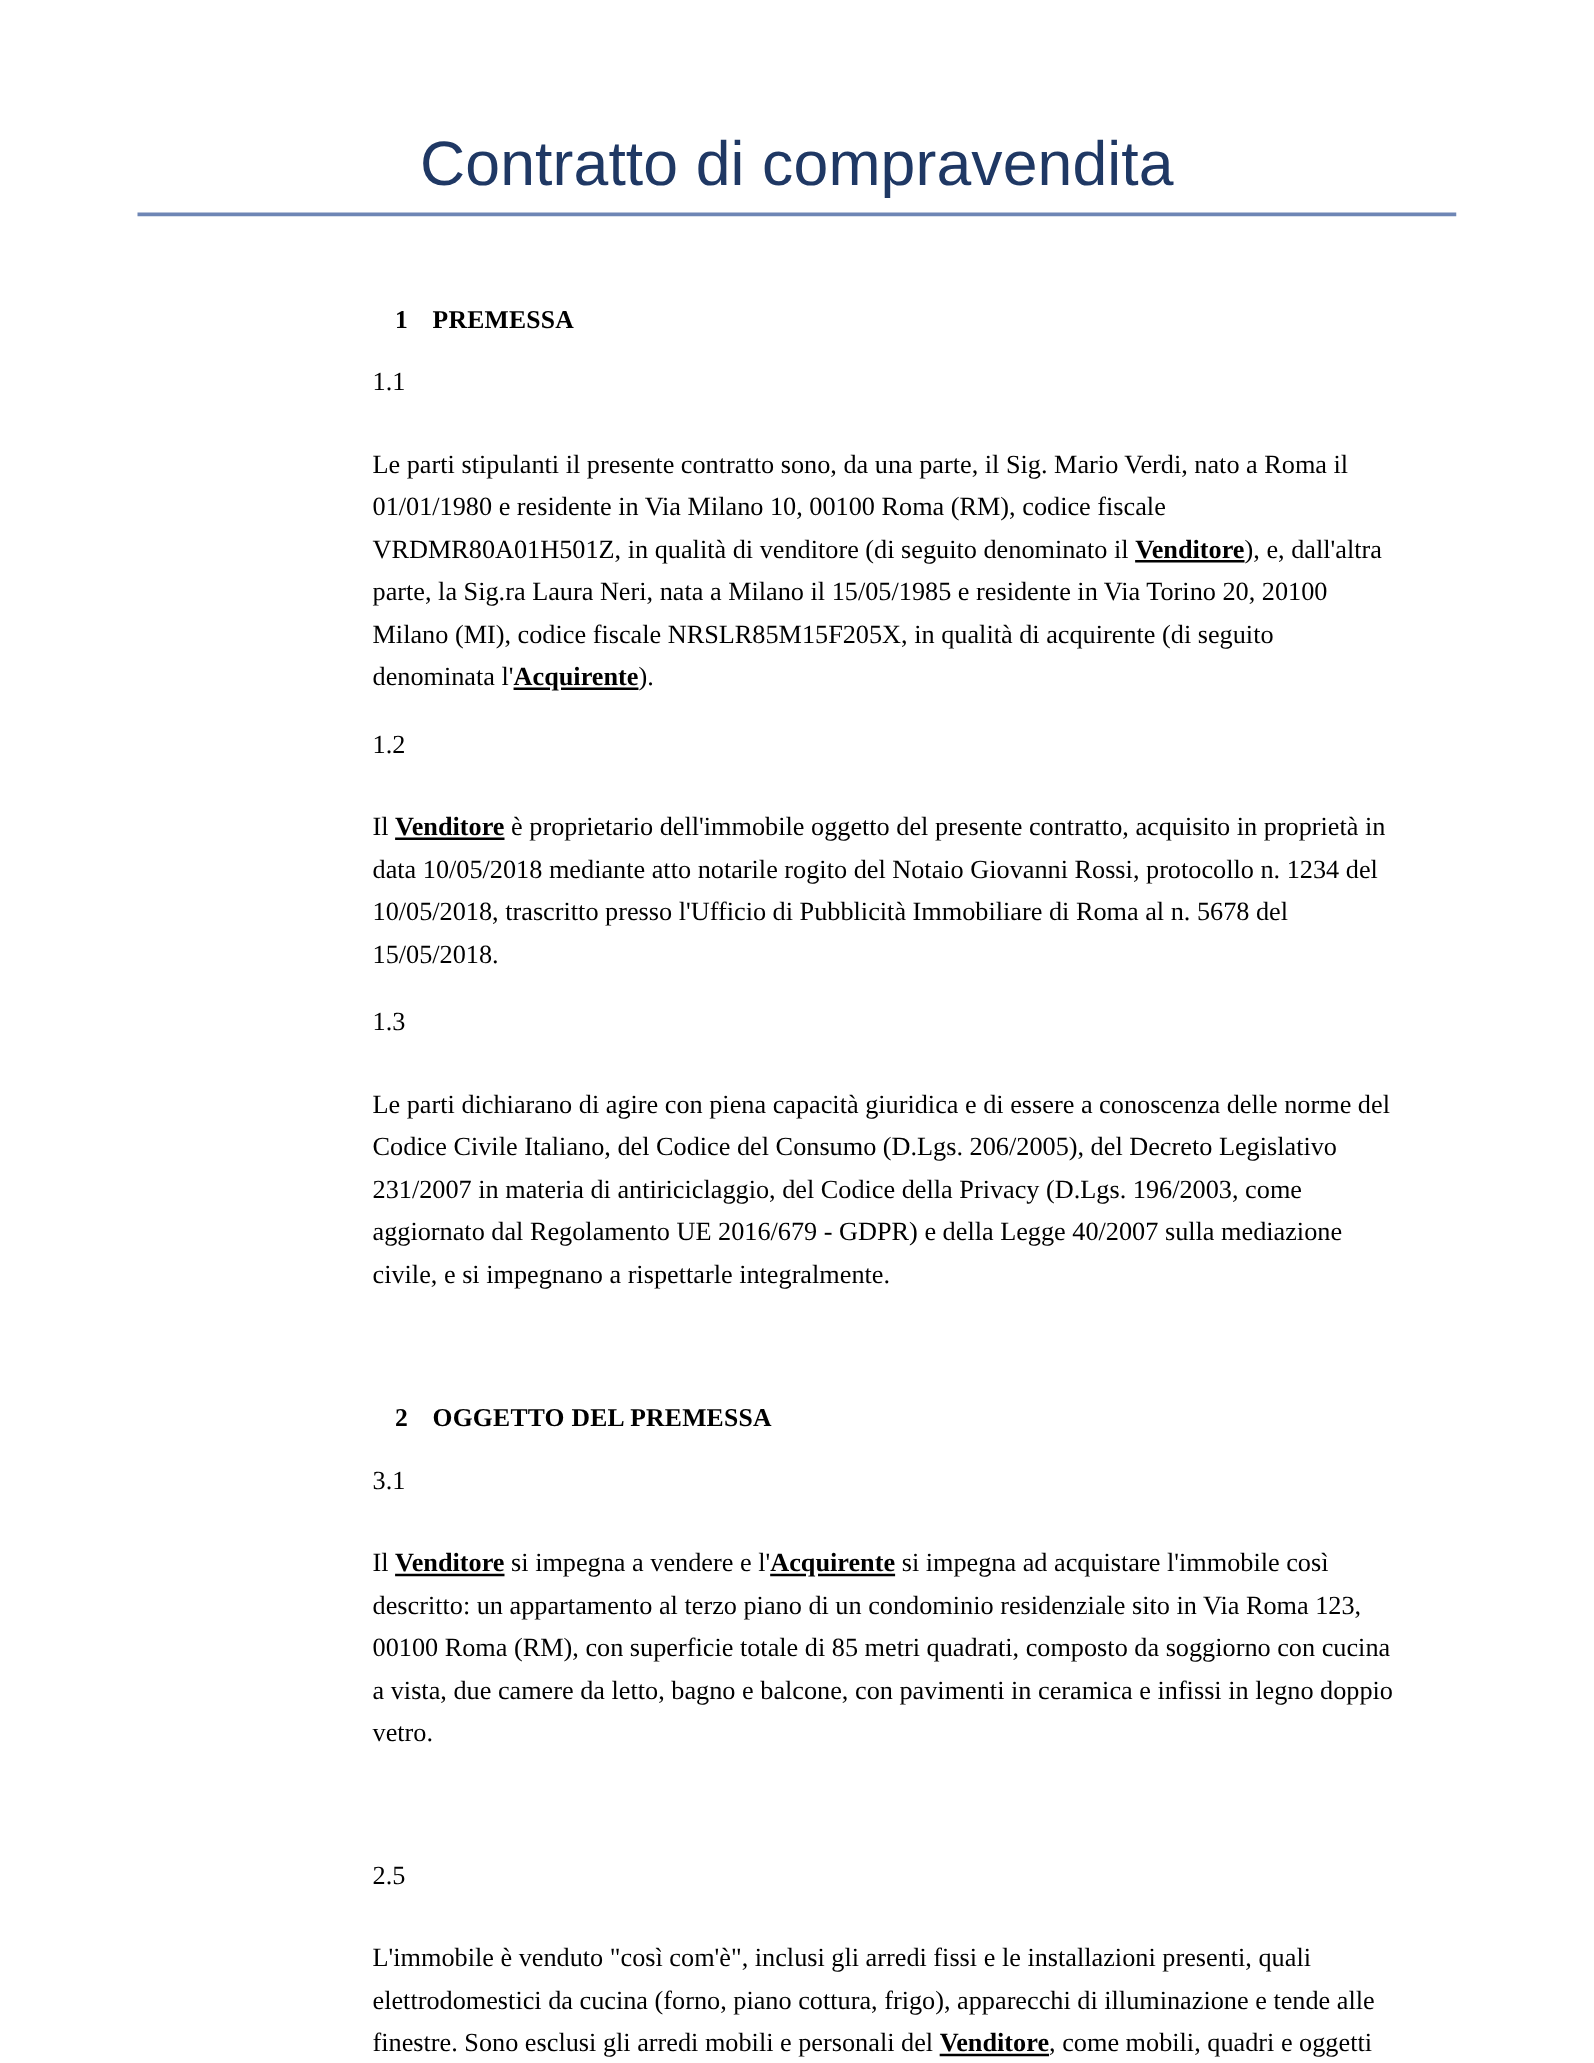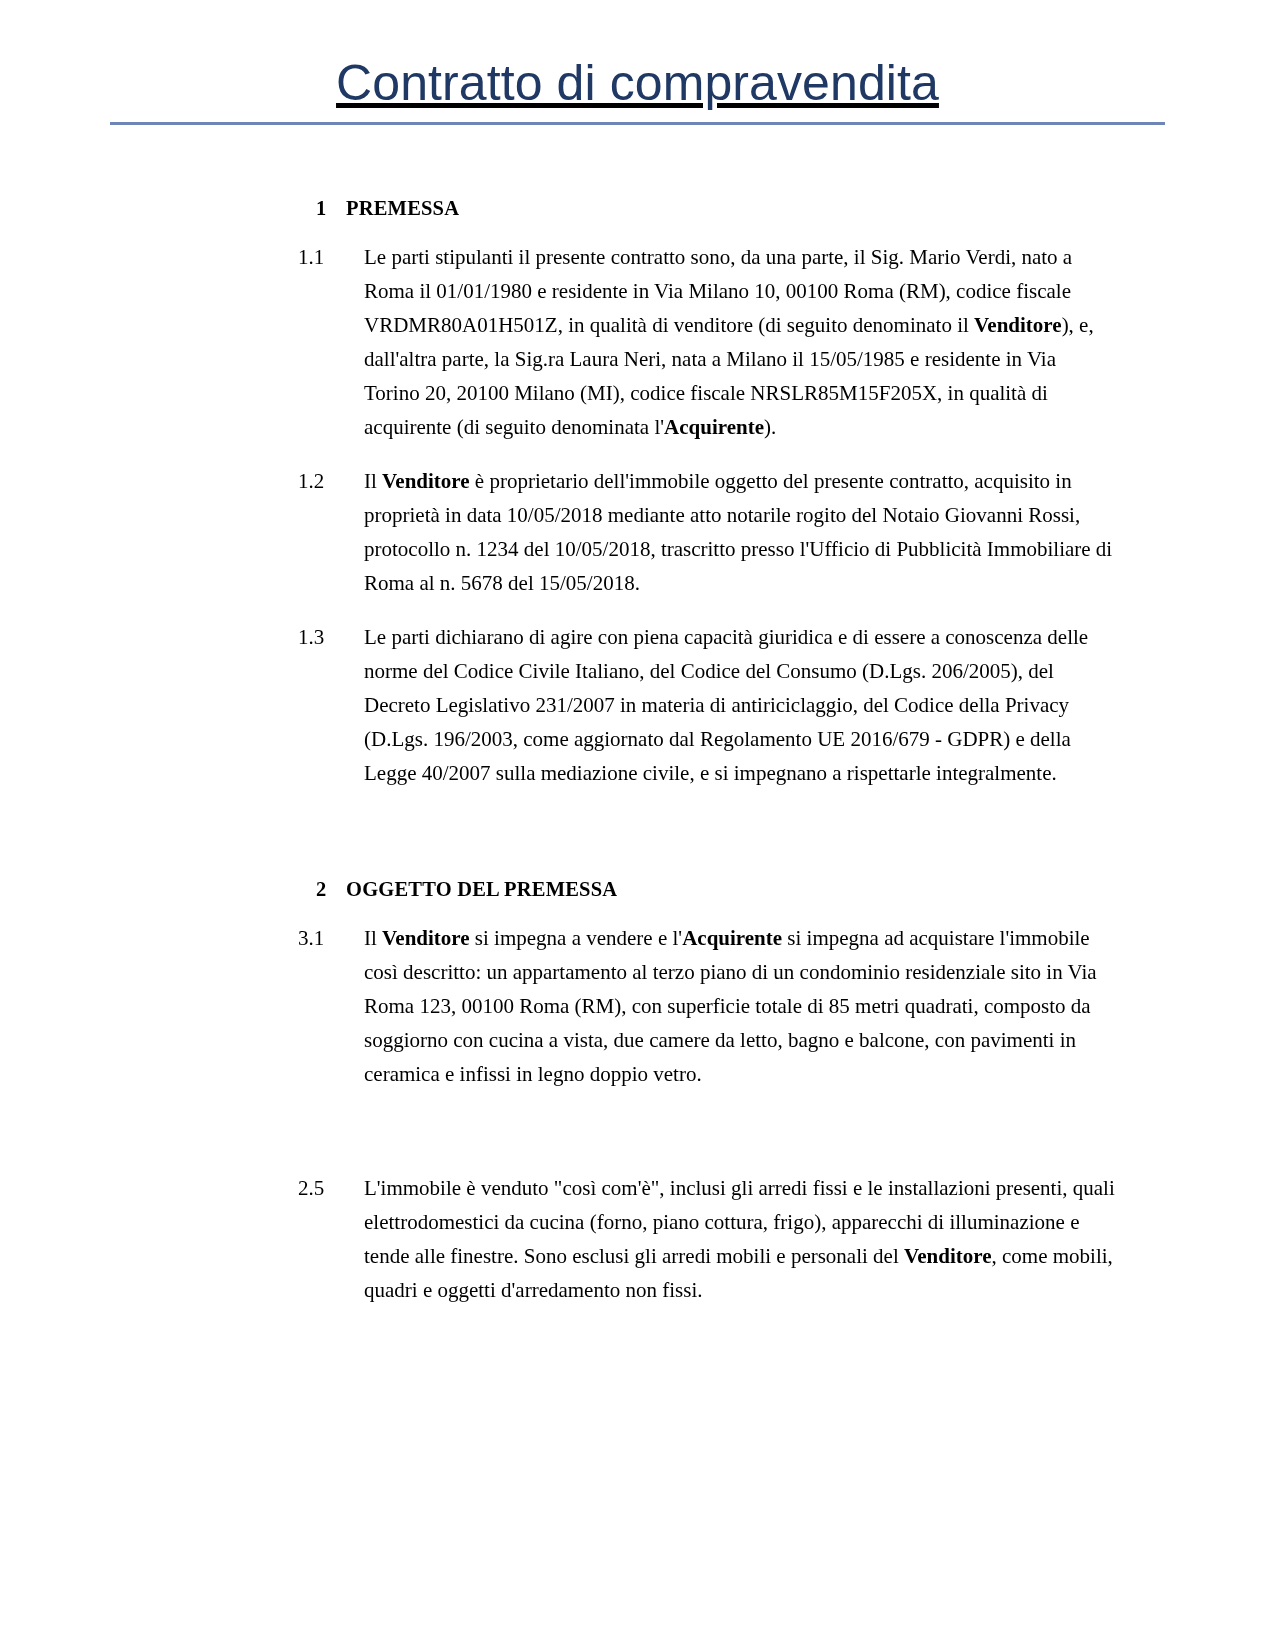--- a/index.html
+++ b/index.html
@@ -20,23 +20,22 @@
     width: 1275px;
     height: 1650px;
     box-sizing: border-box;
     padding: 0;
     background: #ffffff;
     overflow: hidden;
   }
 
   
   .title-block {
-    padding-top: 56px;
+    padding-top: 104px;
     margin: 0 100px 0 100px;
-    text-decoration: underline;
   }
   .doc-title {
     font-family: "Liberation Sans", "DejaVu Sans", sans-serif;
     font-size: 50px;
     line-height: 1.08;
     font-weight: 400;
     color: #1F3864;
     text-align: center;
     letter-spacing: 0.1px;
     margin: 0;
@@ -75,31 +74,32 @@
     flex: 1;
     margin-top: 20px;
   }
 
   .clause {
     display: flex;
     align-items: baseline;
     font-size: 21px;
     line-height: 1.62;
     margin: 0;
+    flex-direction: column;
   }
   .clause .num {
     width: 66px;
     flex: 0 0 66px;
     text-align: left;
   }
   .clause .ctext {
     flex: 1;
     text-align: left;
   }
-  .clause .ctext b { font-weight: bold; }
+  .clause .ctext b { font-weight: bold; text-decoration: underline; }
 
   
   .sp-h1 { height: 52px; }     
   .sp-after-h { height: 20px; }
   .sp-clause { height: 20px; }
   .sp-section { height: 68px; }
   .sp-after-h2 { height: 20px; }
 </style>
 </head>
 <body>

